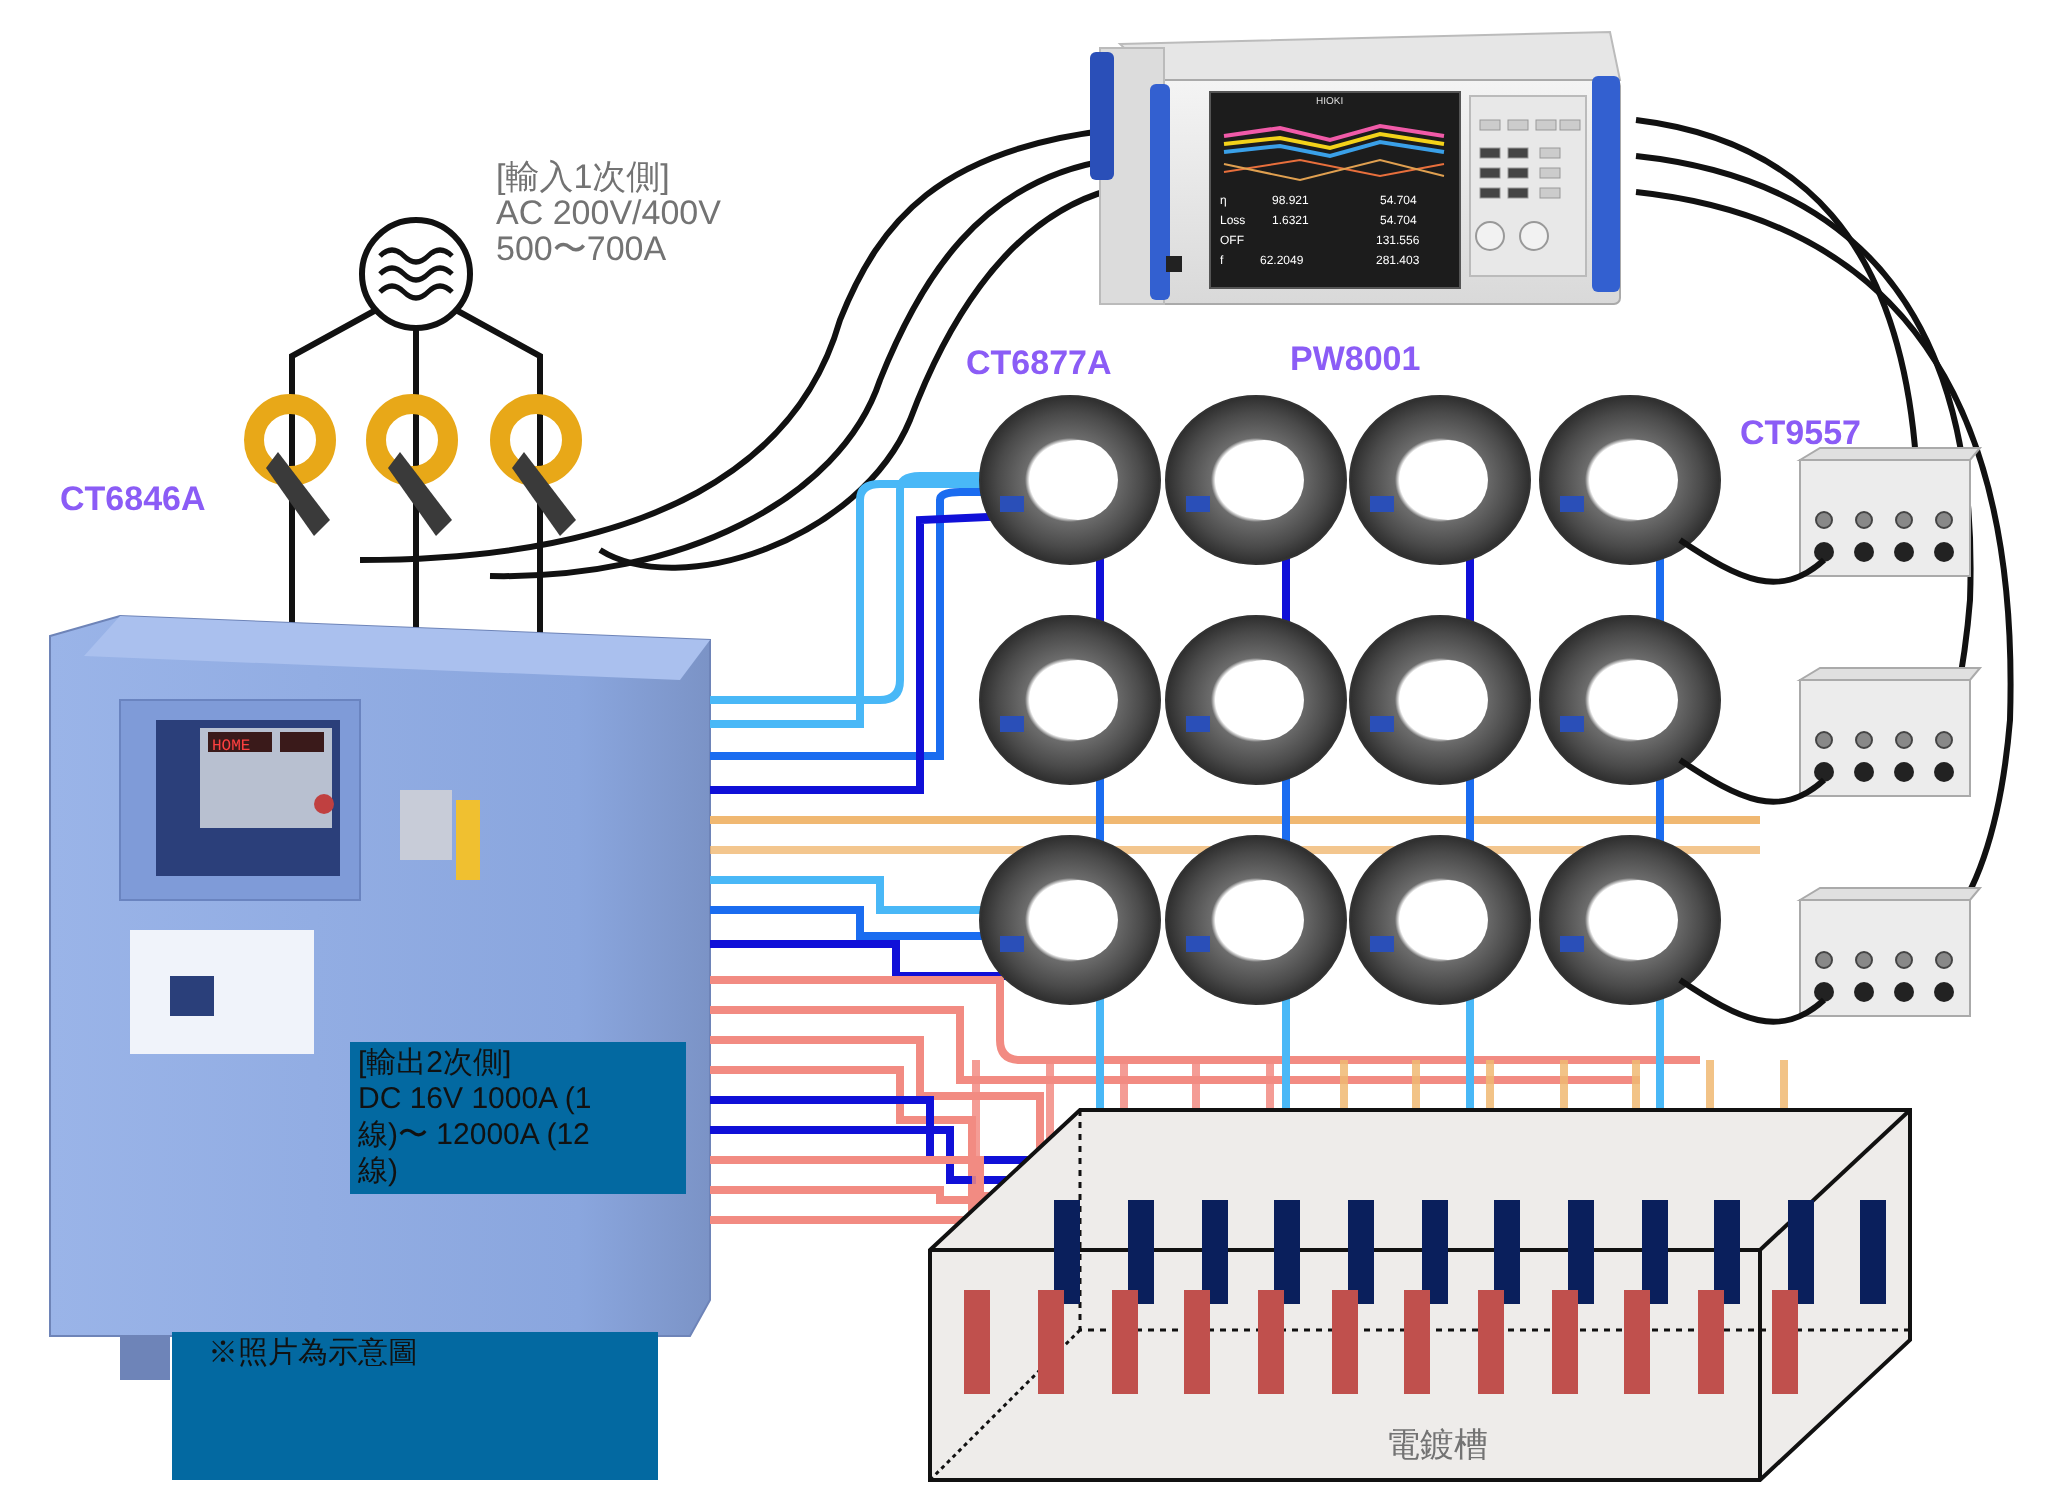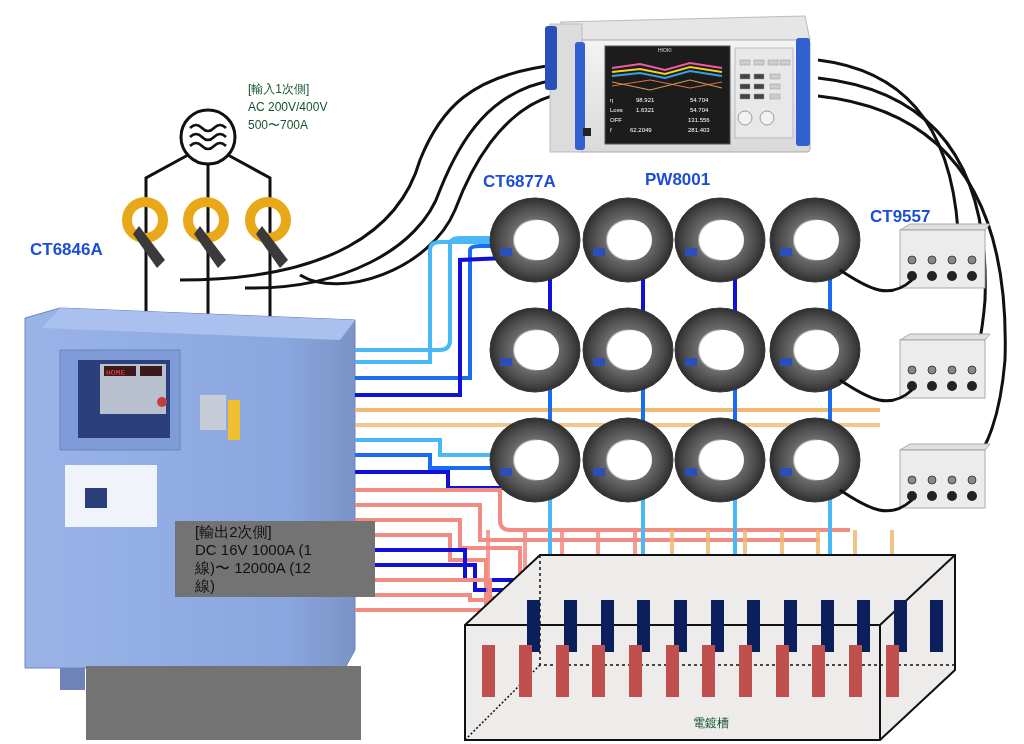--- a/index.html
+++ b/index.html
@@ -1,22 +1,22 @@
 <!DOCTYPE html>
 <html><head>
 <meta charset="utf-8">
 <style>
   html, body { margin:0; padding:0; background:#ffffff; }
   body { width:1024px; height:744px; position:relative; overflow:hidden;
          font-family:"Liberation Sans", sans-serif; }
   #stage { position:absolute; left:0; top:0; width:1024px; height:744px; }
   .label { position:absolute; font-family:"Liberation Sans", "DejaVu Sans", sans-serif; white-space:nowrap; }
-  .red-label { color:#1d4ed8; font-weight:bold; font-size:17px; }
-  .black-label { color:#14532d; font-size:12px; line-height:18px; }
-  .box-label { position:absolute; background:#737373; color:#111; font-size:15px; line-height:18px; padding:2px 20px; }
+  .red-label { color:#8b5cf6; font-weight:bold; font-size:17px; }
+  .black-label { color:#737373; font-size:17px; line-height:18px; }
+  .box-label { position:absolute; background:#0369a1; color:#111; font-size:15px; line-height:18px; padding:2px 4px; }
 </style>
 </head>
 <body>
 
 <svg id="stage" width="1024" height="744" viewBox="0 0 1024 744">
   <defs>
     <linearGradient id="supplyGrad" x1="0" y1="0" x2="1" y2="0">
       <stop offset="0" stop-color="#9ab4e8"></stop>
       <stop offset="0.8" stop-color="#8aa6de"></stop>
       <stop offset="1" stop-color="#7b93c6"></stop>
@@ -336,15 +336,16 @@
 <div class="label red-label" style="left:870px; top:207px;">CT9557</div>
 
 <div class="box-label" style="left:175px; top:521px; width:160px;">
   <div>[輸出2次側]</div>
   <div>DC 16V 1000A (1</div>
   <div>線)〜 12000A (12</div>
   <div>線)</div>
 </div>
 
 <div class="box-label" style="left:86px; top:666px; width:235px; height:70px;">
+  <div style="padding-left:14px;">※照片為示意圖</div>
 </div>
 
 <div class="label black-label" style="left:655px; top:714px;margin-left:38px;">電鍍槽</div>
 
 </body></html>

